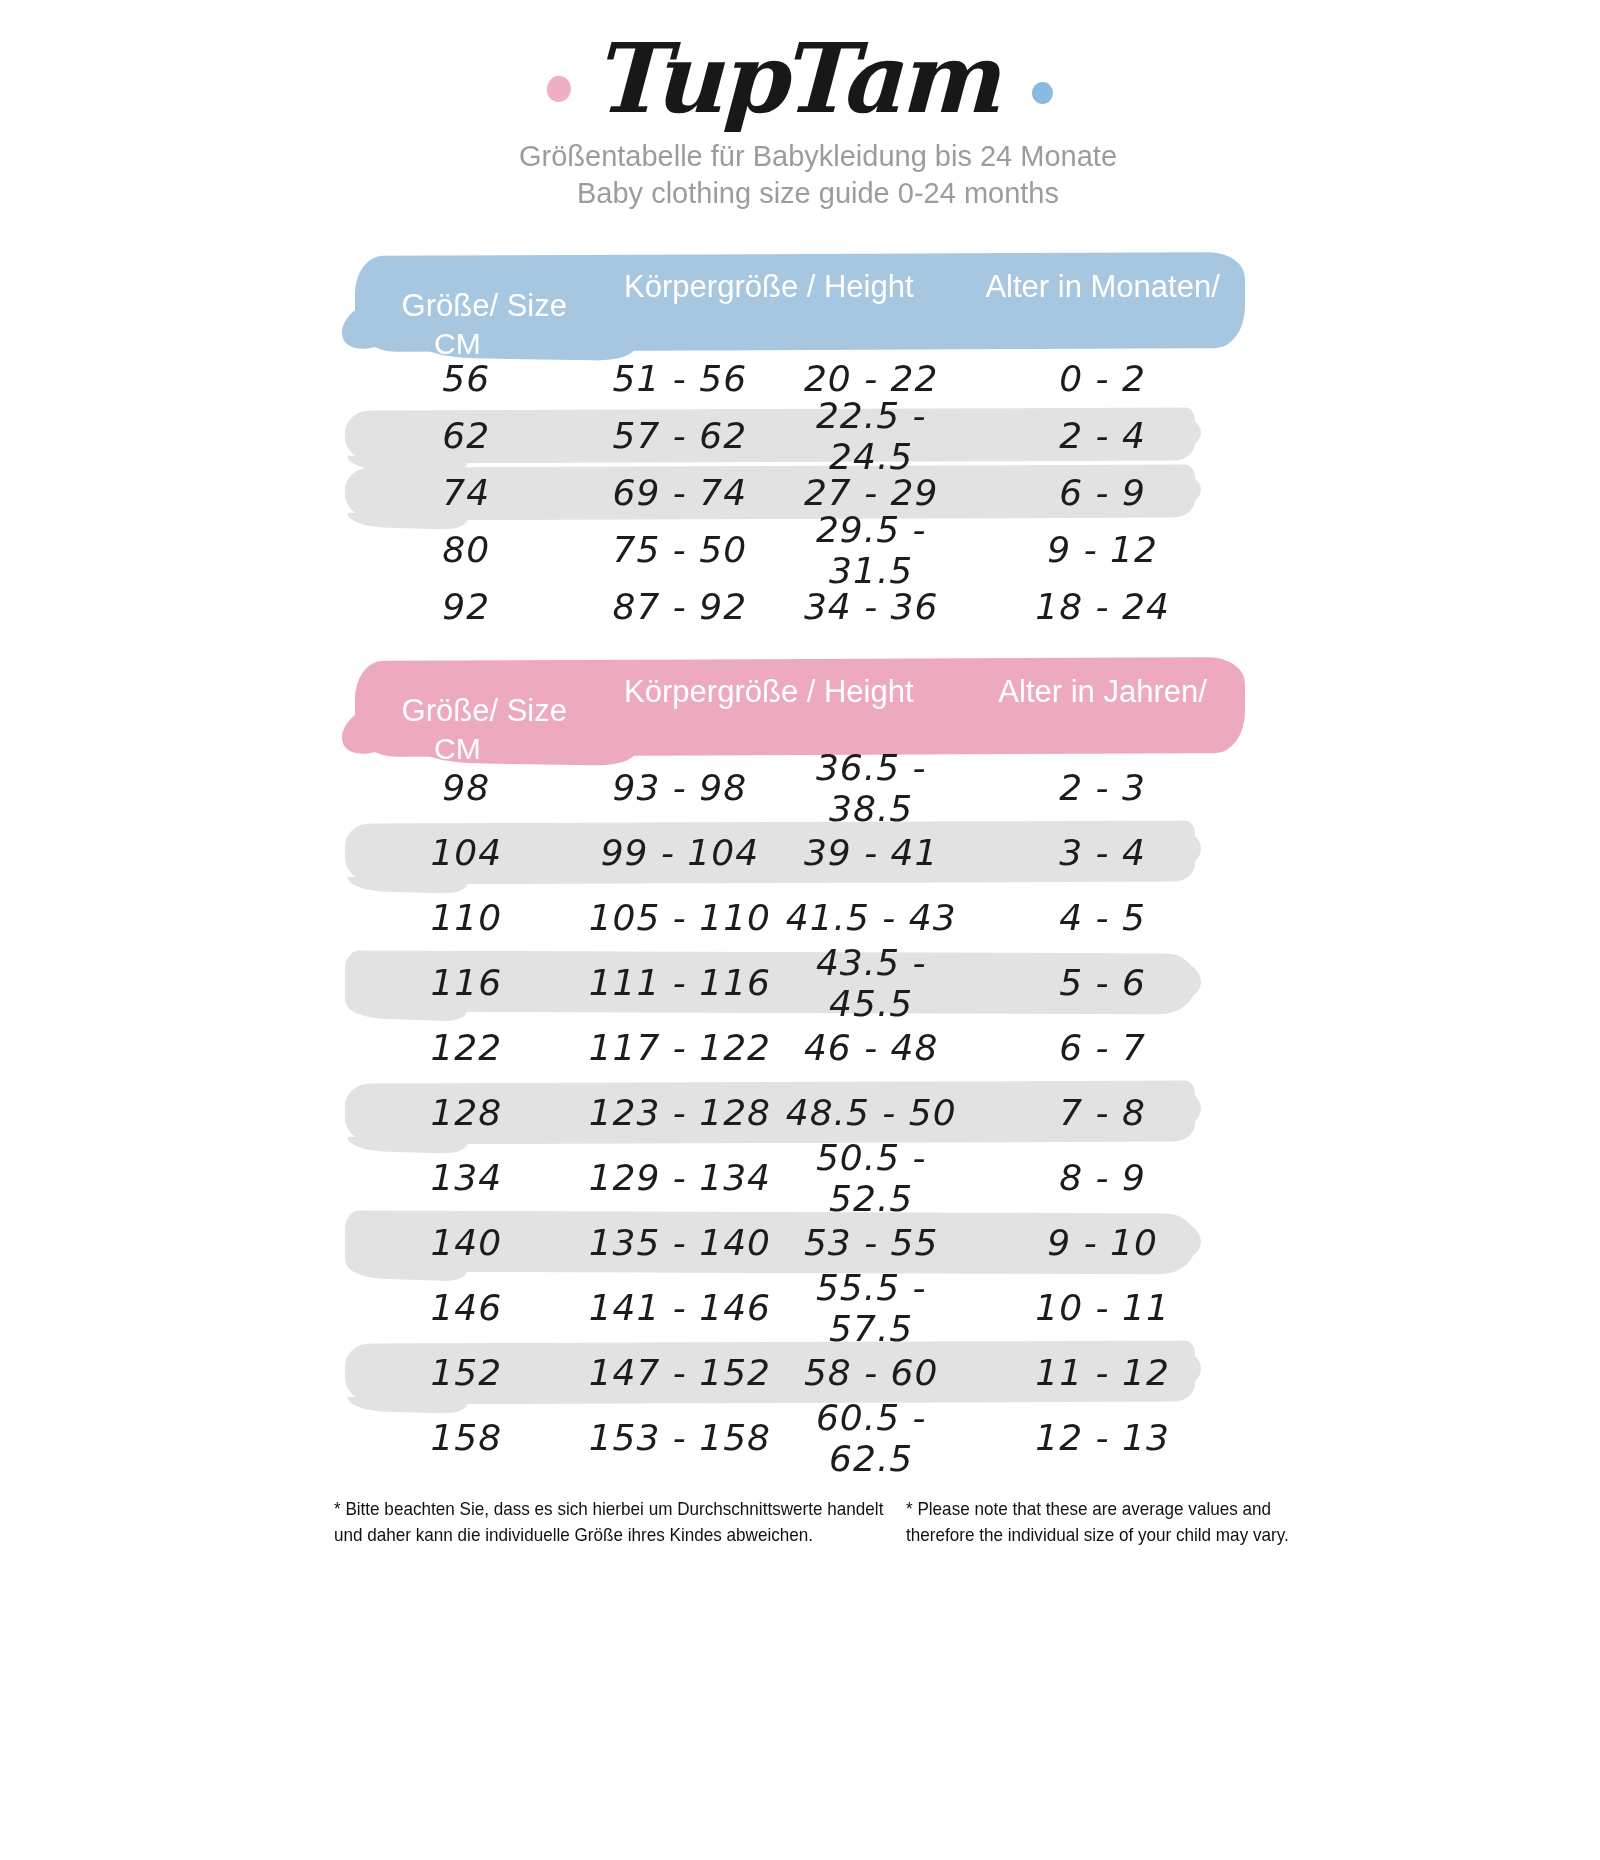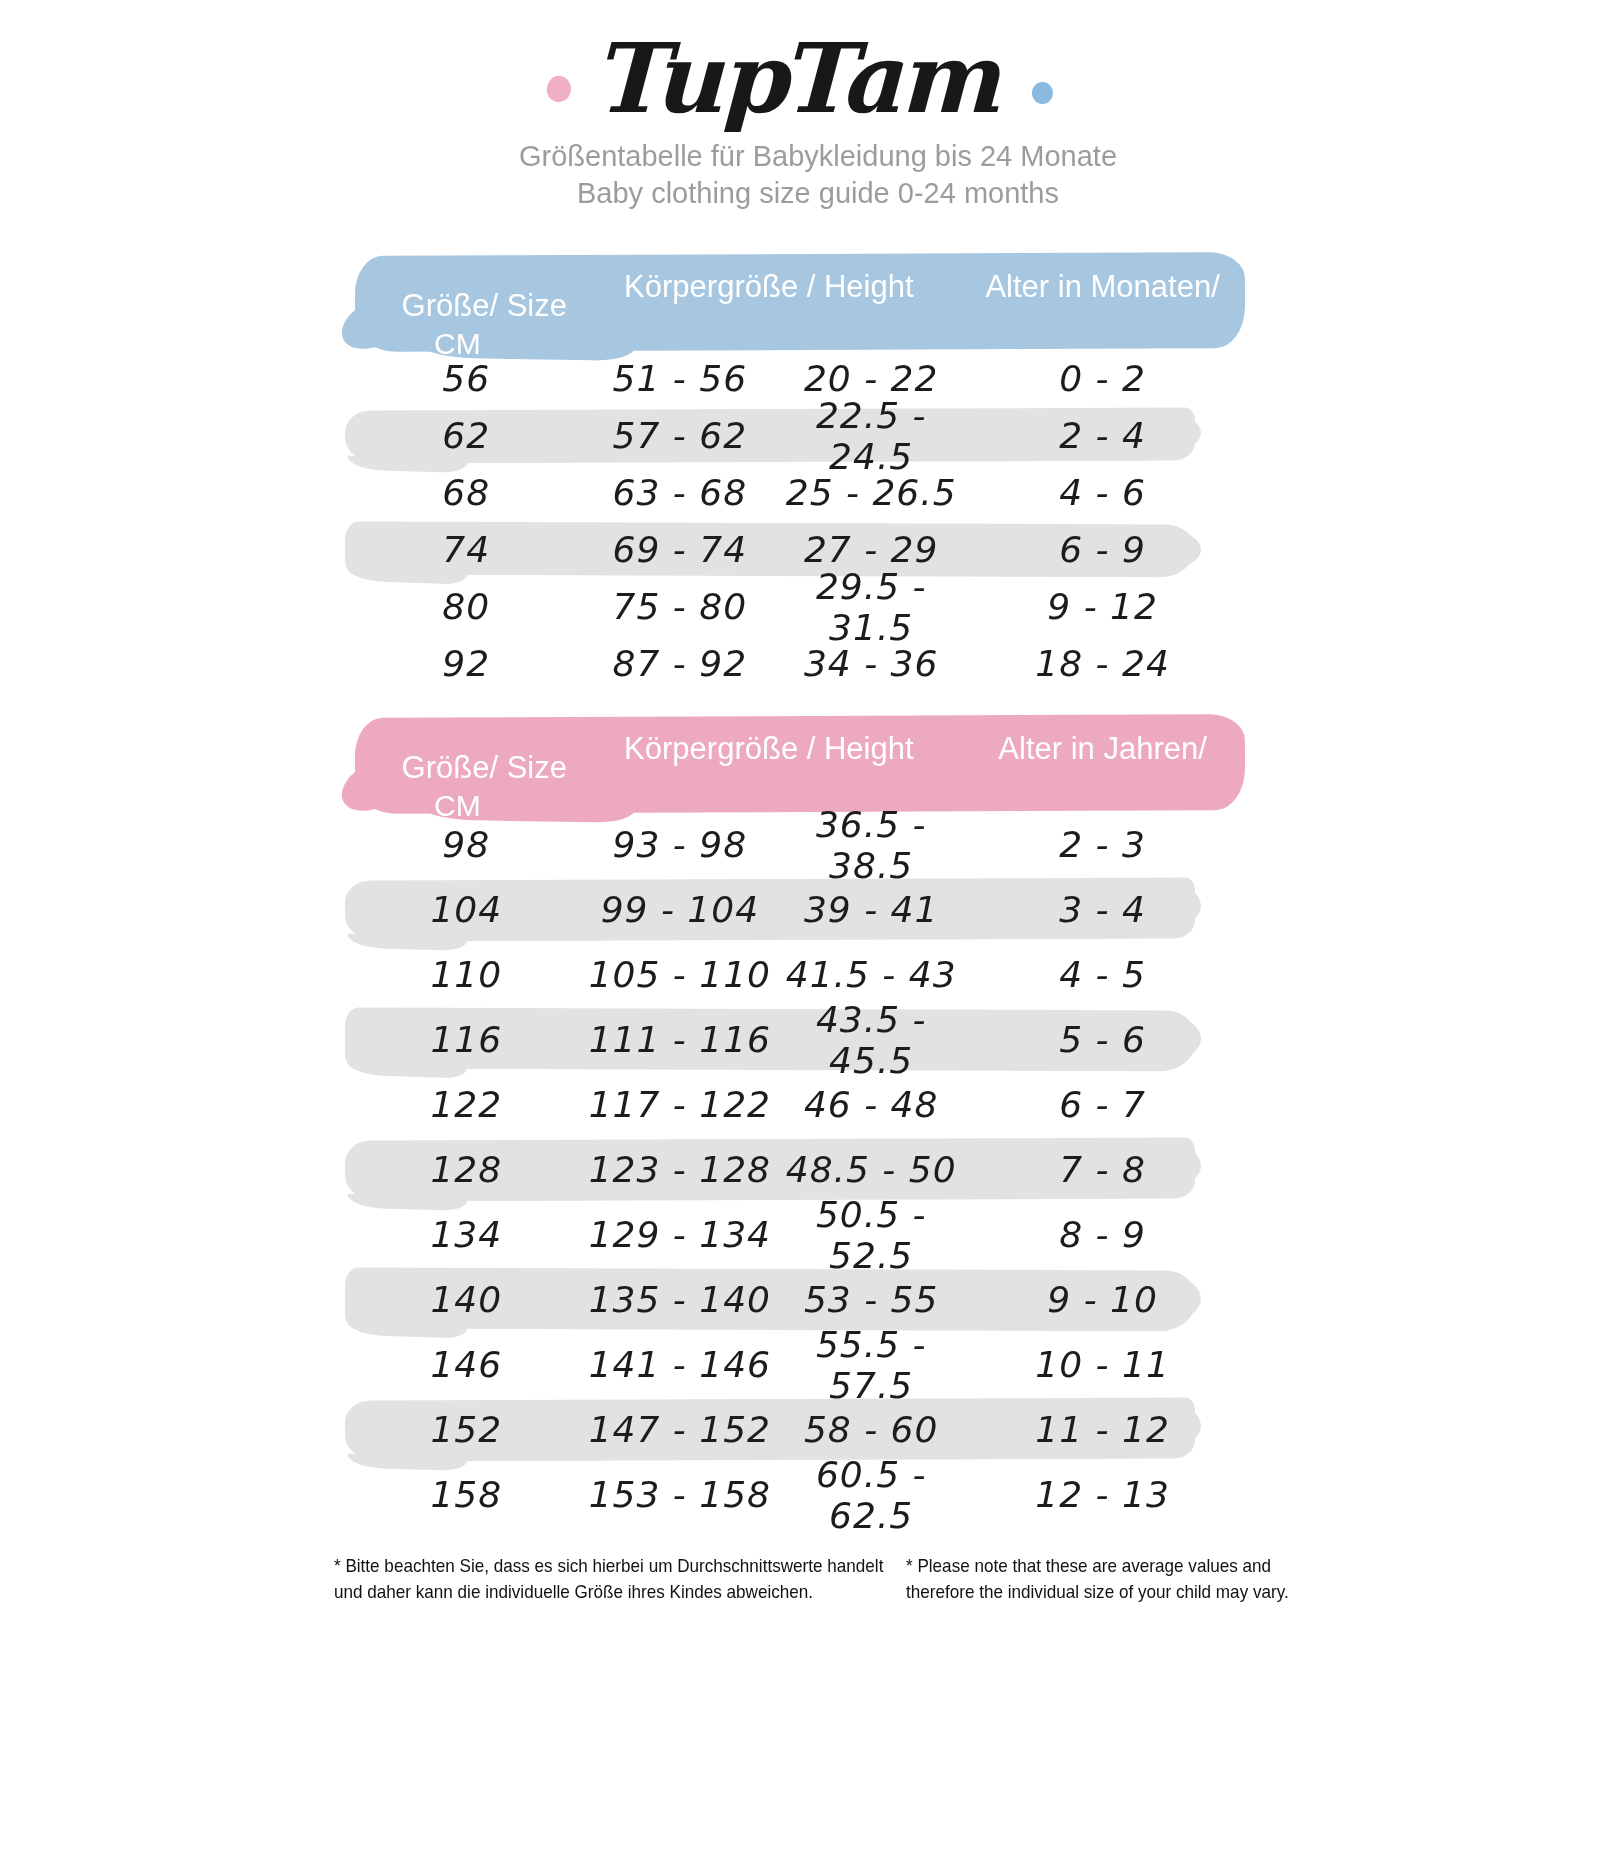--- a/index.html
+++ b/index.html
@@ -140,40 +140,33 @@
         </div>
 
         <div class="row shaded">
           <div class="stripe"></div>
           <div class="cell hand c1">62</div>
           <div class="cell hand c2">57 - 62</div>
           <div class="cell hand c3">22.5 - 24.5</div>
           <div class="cell hand c4">2 - 4</div>
         </div>
 
-        <div class="row">
-
-          <div class="cell hand c1">68</div>
-          <div class="cell hand c2">63 - 68</div>
-          <div class="cell hand c3">25 - 26.5</div>
-          <div class="cell hand c4">4 - 6</div>
-        </div>
 
         <div class="row shaded">
           <div class="stripe"></div>
           <div class="cell hand c1">74</div>
           <div class="cell hand c2">69 - 74</div>
           <div class="cell hand c3">27 - 29</div>
           <div class="cell hand c4">6 - 9</div>
         </div>
 
         <div class="row">
 
           <div class="cell hand c1">80</div>
-          <div class="cell hand c2">75 - 80</div>
+          <div class="cell hand c2">75 - 50</div>
           <div class="cell hand c3">29.5 - 31.5</div>
           <div class="cell hand c4">9 - 12</div>
         </div>
 
 
         <div class="row">
 
           <div class="cell hand c1">92</div>
           <div class="cell hand c2">87 - 92</div>
           <div class="cell hand c3">34 - 36</div>

